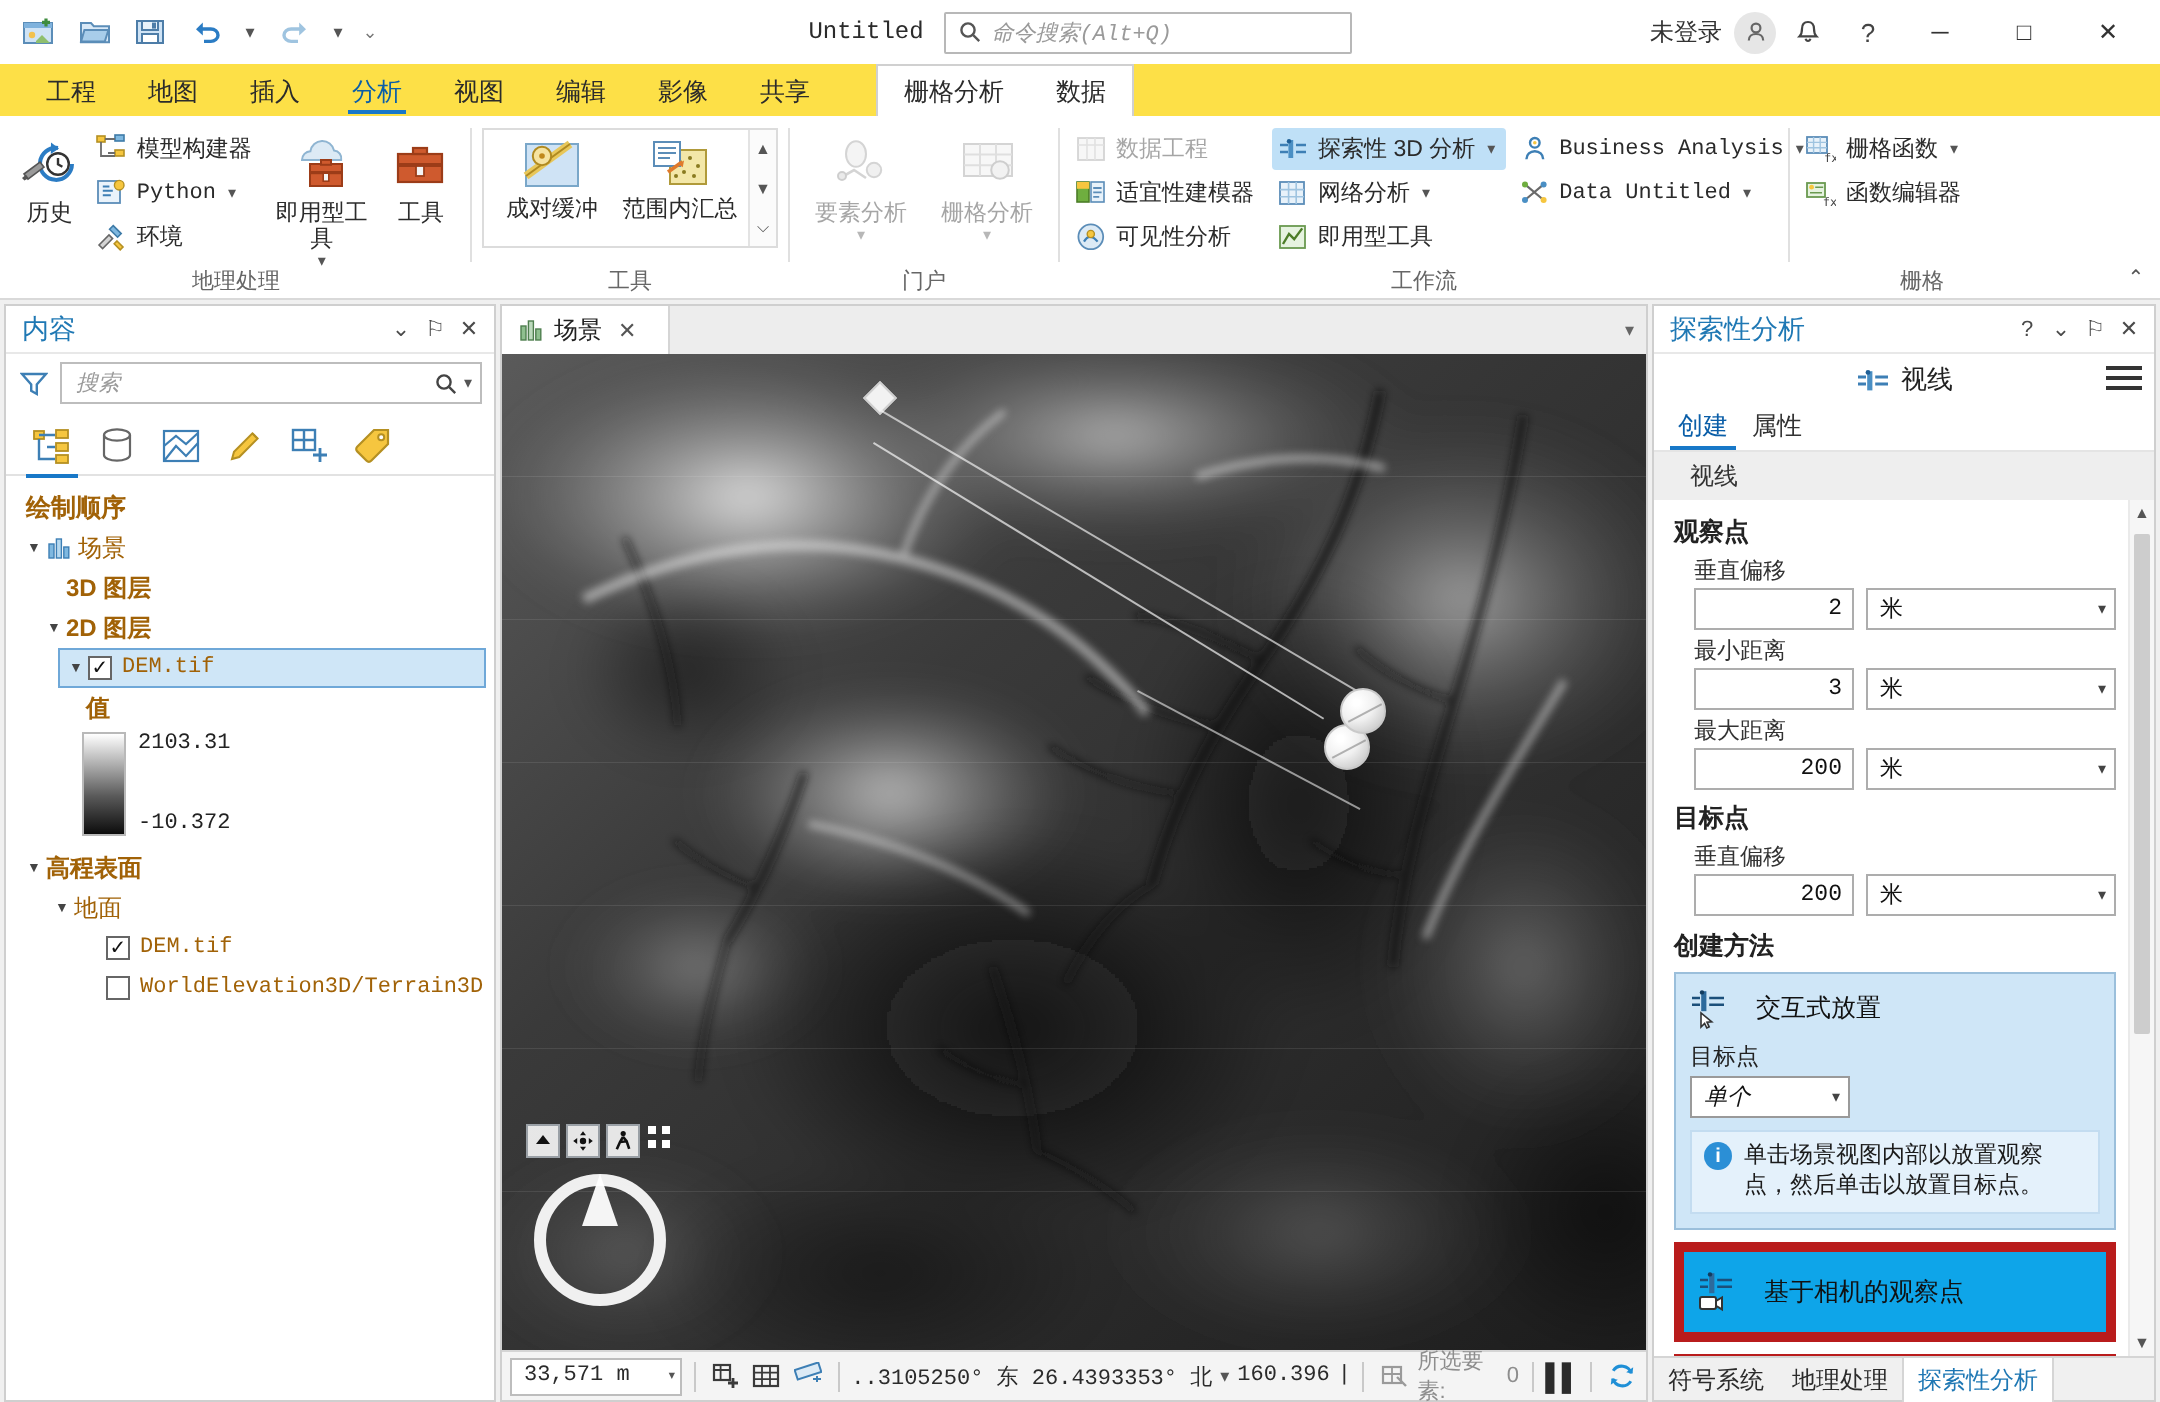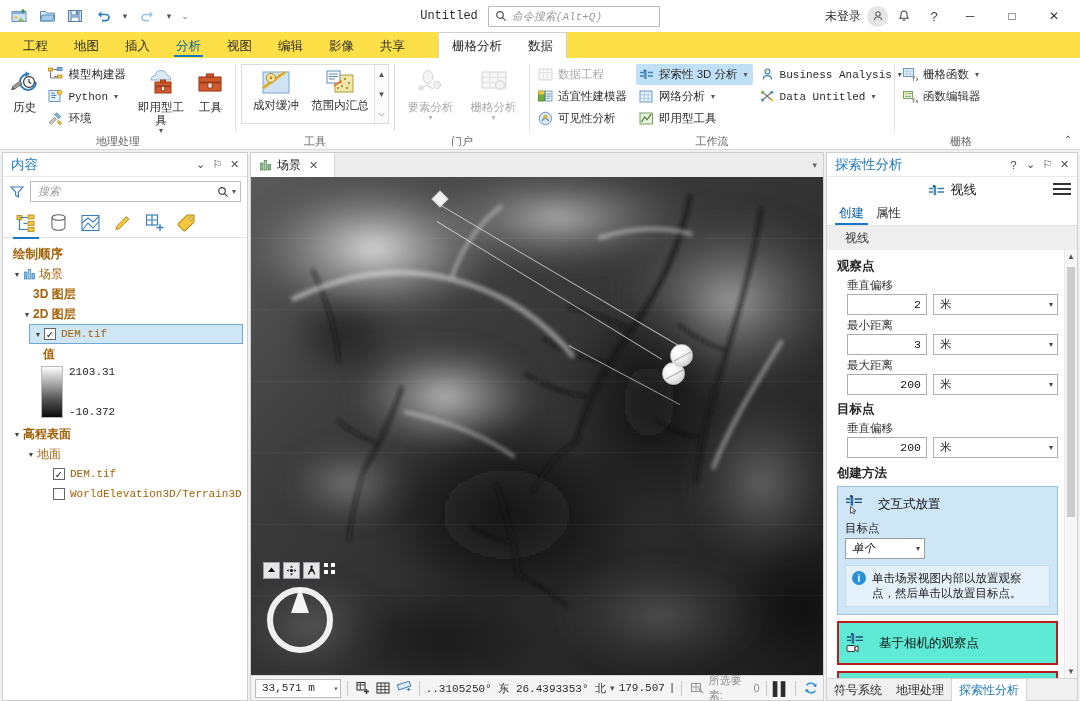--- a/index.html
+++ b/index.html
@@ -25,21 +25,21 @@
     border-radius: 2px; cursor: default;
   }
   .qat-caret { width: 14px; height: 24px; display:flex;align-items:center;justify-content:center;font-size:9px;color:#555; }
   .title-center {
     position: absolute; left: 0; right: 0; top: 0; height: 32px;
     display: flex; align-items: center; justify-content: center; gap: 10px; pointer-events: none;
   }
   .doc-title { font-size: 12px; color: #2b2b2b; font-family:"Liberation Mono","DejaVu Sans Mono",monospace; }
   .cmd-search {
     pointer-events: auto;
-    width: 172px; height: 21px; border: 1px solid #b8b8b8; background: #fff;
+    width: 204px; height: 21px; border: 1px solid #b8b8b8; background: #fff;
     display: flex; align-items: center; gap: 5px; padding: 0 6px; border-radius: 1px;
   }
   .cmd-search .ph { color: #9a9a9a; font-size: 11px; font-style: italic; font-family:"Liberation Mono","DejaVu Sans Mono",monospace;}
   .title-right { margin-left: auto; display: flex; align-items: center; gap: 2px; z-index: 3;}
   .signin { font-size: 12px; color: #333; margin-right: 4px; }
   .avatar-circle {
     width: 21px; height: 21px; border-radius: 50%; background: #e6e6e6;
     display: flex; align-items: center; justify-content: center; color: #666; font-size: 11px;
   }
   .icon-btn {
@@ -269,21 +269,21 @@
     width: 80px; height: 21px; border: 1px solid #9a9a9a; background: #fff; display:flex;
     align-items:center; padding: 0 4px 0 6px; font-size: 11.5px; color:#111;font-style:italic;
   }
   .sel-combo .cv { margin-left:auto; font-size: 8px; color:#444;}
   .info-box {
     margin-top: 6px; background: #e4f1fb; border: 1px solid #c3dcf0; display: flex; gap: 6px;
     padding: 5px 6px; align-items: flex-start;
   }
   .info-ico { width: 14px; height: 14px; border-radius: 50%; background: #2b8fd6; color: #fff; font-size: 10px; display:flex;align-items:center;justify-content:center; flex:0 0 14px; font-weight:bold;}
   .info-txt { font-size: 11.5px; color: #1b1b1b; line-height: 15px; }
-  .method-card.plain { background: #5eead4; border: 2px solid #b91c1c; margin-top: 6px; padding: 9px 7px; }
+  .method-card.plain { background: #0ea5e9; border: 5px solid #b91c1c; margin-top: 6px; padding: 9px 7px; }
   .method-card.plain.short { padding: 6px 7px; }
   .ea-bottom-tabs {
     height: 22px; flex: 0 0 22px; display: flex; align-items: center; gap: 0; background: #f0f0f0;
     border-top: 1px solid #d5d5d5;
   }
   .eb-tab { padding: 0 7px; font-size: 12px; color: #2b2b2b; height: 22px; line-height: 22px;}
   .eb-tab.active { color: #1f78b4; background: #fff; border-left:1px solid #d5d5d5; border-right:1px solid #d5d5d5;}
 
   .svgico { display:block; }
 </style>
@@ -967,21 +967,21 @@
         </span>
         <span class="sb-ico">
           <svg class="svgico" width="14" height="14" viewBox="0 0 14 14">
               <rect x="0.8" y="2" width="12.4" height="5" fill="#dceaf5" stroke="#3d7fb5" stroke-width="1" transform="rotate(-18 7 4.5)"></rect>
               <path d="M9.5 8.5h4M11.5 7v3" stroke="#3d7fb5" stroke-width="1"></path>
             </svg>
         </span>
         <span class="sb-sep"></span>
         <span class="coord">..3105250° 东 26.4393353° 北</span>
         <span class="cv" style="font-size:9px;color:#555;">▾</span>
-        <span class="coord">179.507</span>
+        <span class="coord">160.396</span>
         <span class="coord">|</span>
         <span class="sb-sep"></span>
         <span class="sel-count">
           <span class="sb-ico" style="color:#8d8d8d;">
             <svg class="svgico" width="14" height="14" viewBox="0 0 14 14">
                 <rect x="1.5" y="2.5" width="9" height="8" fill="none" stroke="#9a9a9a" stroke-width="1.1"></rect>
                 <path d="M1.5 6h9M6 2.5v8" stroke="#9a9a9a" stroke-width=".9"></path>
                 <path d="M8.5 7.5l4.5 4.5" stroke="#9a9a9a" stroke-width="1.2"></path>
               </svg>
           </span>

